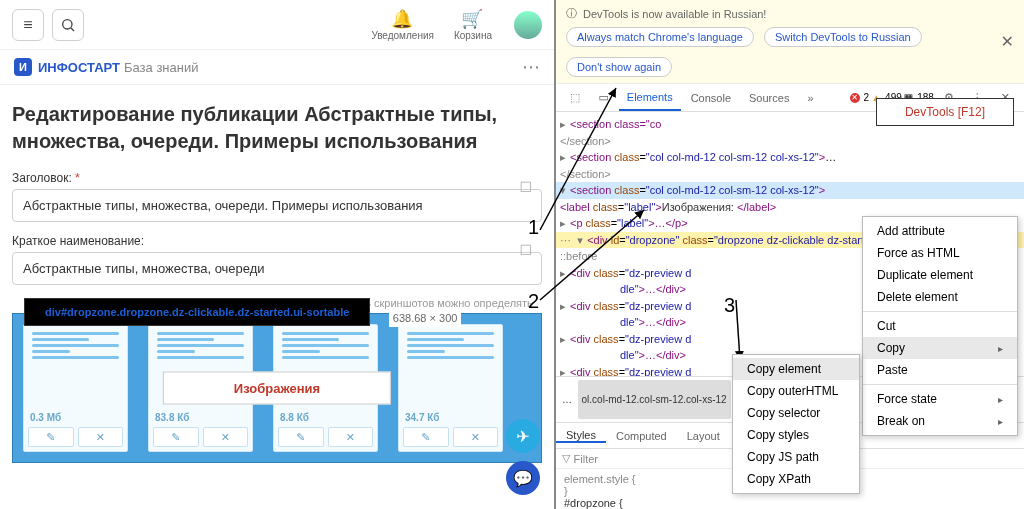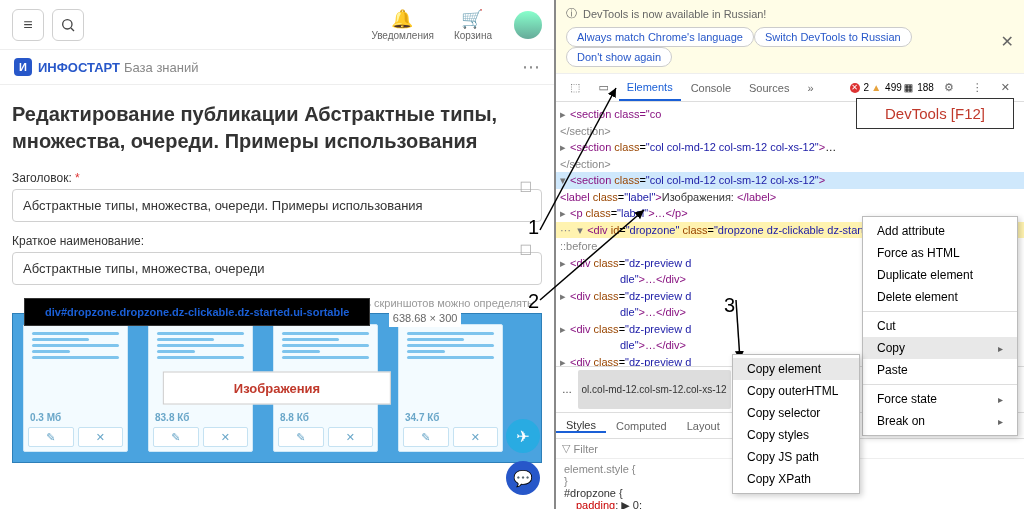--- a/index.html
+++ b/index.html
@@ -48,32 +48,32 @@
 .floatbtn{position:absolute;width:34px;height:34px;border-radius:50%;display:flex;align-items:center;justify-content:center;color:#fff;font-size:16px;z-index:25}
 .fb1{right:14px;bottom:56px;background:#29abe2}
 .fb2{right:14px;bottom:14px;background:#2757c9}
 
 
 .annN{position:absolute;font-size:20px;color:#000;z-index:40}
 
 
 .dtbanner{background:#fffde7;padding:6px 10px;font-size:11px;border-bottom:1px solid #eee}
 .dtbanner .info{display:flex;align-items:center;gap:6px;color:#666}
-.chips{display:flex;gap:0;flex-wrap:wrap;margin-top:6px}
+.chips{display:flex;gap:10px;flex-wrap:wrap;margin-top:6px}
 .chip{border:1px solid #ccc;border-radius:12px;padding:3px 10px;font-size:11px;color:#2757c9;background:#fff;cursor:pointer}
 .closex{position:absolute;right:10px;top:32px;font-size:16px;color:#666;cursor:pointer}
 
 .dtbar{display:flex;align-items:center;border-bottom:1px solid #ddd;font-size:11px;height:28px;padding:0 6px;gap:2px}
 .dtbar .sp{flex:1}
 .dttab{padding:0 8px;height:100%;display:flex;align-items:center;color:#666;cursor:pointer}
 .dttab.active{color:#1a5fd6;border-bottom:2px solid #1a5fd6}
 .status{display:flex;align-items:center;gap:4px;font-size:10px}
 .errdot{width:10px;height:10px;border-radius:50%;background:#d33;color:#fff;font-size:8px;display:flex;align-items:center;justify-content:center}
 .warntri{color:#e6a23c}
-.hintbox{position:absolute;right:10px;top:98px;background:#fff;border:1px solid #333;padding:6px 28px;font-size:15px;color:#c0392b;z-index:50}
+.hintbox{position:absolute;right:10px;top:98px;background:#fff;border:1px solid #333;padding:6px 28px;font-size:12px;color:#c0392b;z-index:50}
 
 .dom{font-family:Menlo,Consolas,monospace;font-size:11px;padding:4px 0;line-height:1.5;overflow:hidden;position:relative;height:264px}
 .dom .row{white-space:nowrap;padding:0 4px}
 .ind1{padding-left:18px}.ind2{padding-left:32px}.ind3{padding-left:46px}.ind4{padding-left:60px}
 .tag{color:#881280}.attr{color:#994500}.val{color:#1a1aa6}.txt{color:#333}.gray{color:#888}
 .arrow{color:#777;display:inline-block;width:10px}
 .hl{background:#cfe8fc}
 .selrow{background:#fff3b0}
 .selrow .eq{color:#888}
 

